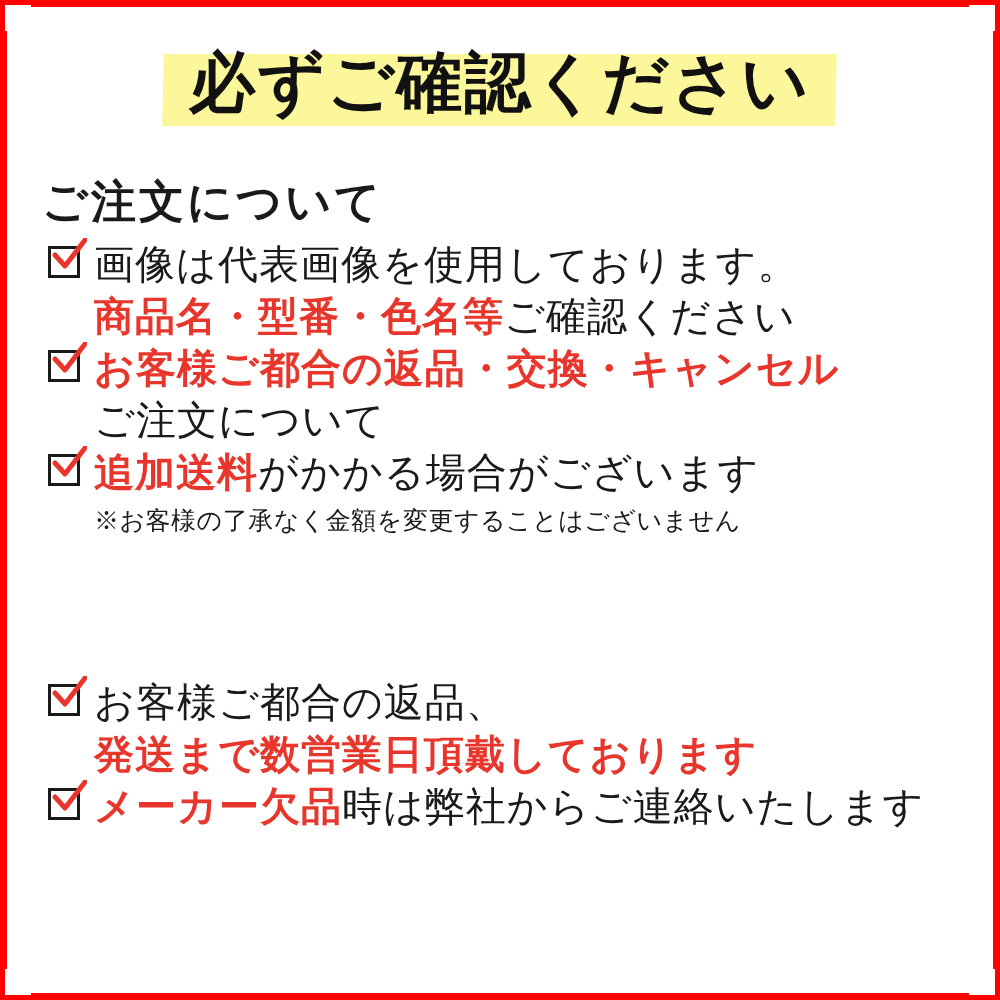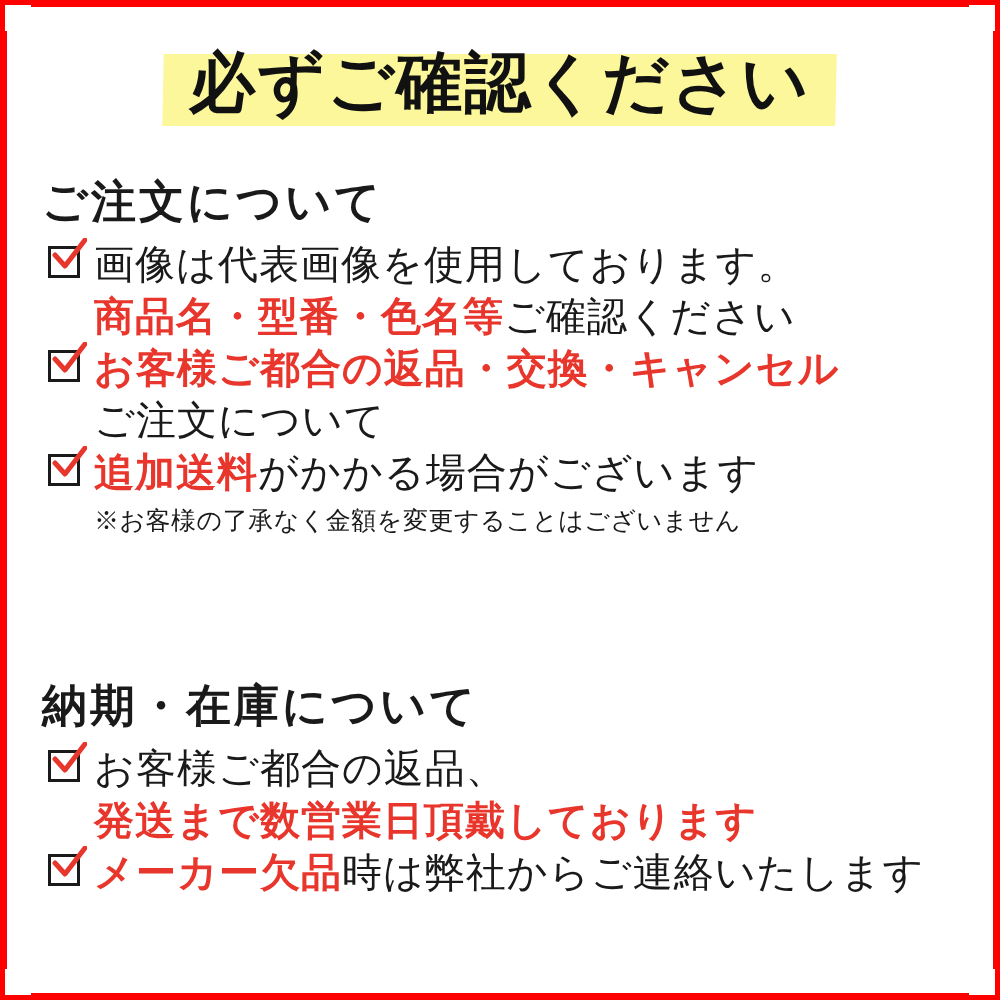--- a/index.html
+++ b/index.html
@@ -201,21 +201,20 @@
         </svg>
       </span>
       <span class="item-lines">
         <div class="line"><span class="red">追加送料</span><span class="black">がかかる場合がございます</span></div>
         <div class="note">※お客様の了承なく金額を変更することはございません</div>
       </span>
     </div>
   </div>
 
   <div class="section section-2">
-    <div class="section-heading">納期・在庫について</div>
 
     <div class="item">
       <span class="check">
         <span class="box"></span>
         <svg class="tick" viewBox="0 0 36 36" aria-hidden="true">
           <path d="M4 17 L14 28 L34 2" fill="none" stroke="#e8362c" stroke-width="5" stroke-linecap="round" stroke-linejoin="round"></path>
         </svg>
       </span>
       <span class="item-lines">
         <div class="line"><span class="black">お客様ご都合の返品、</span></div>

